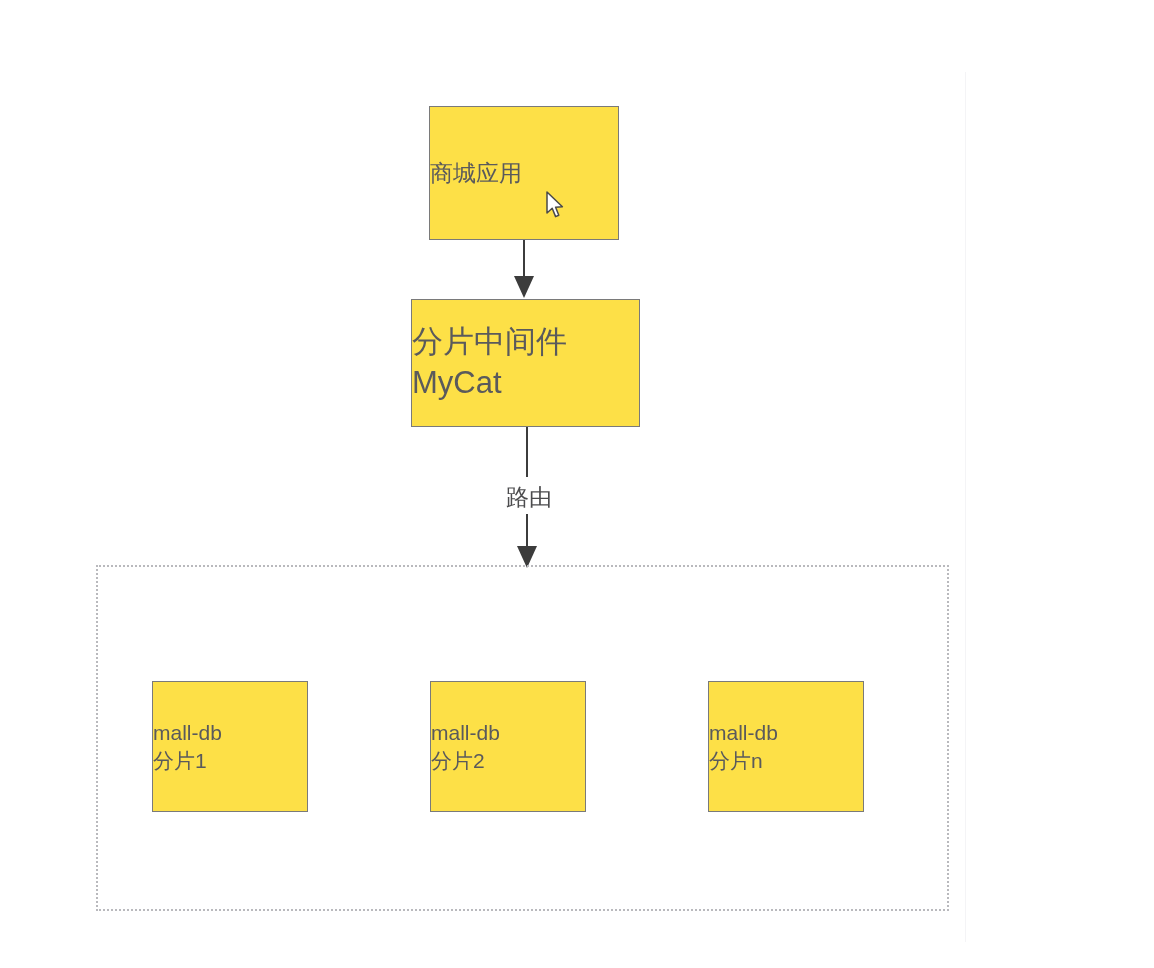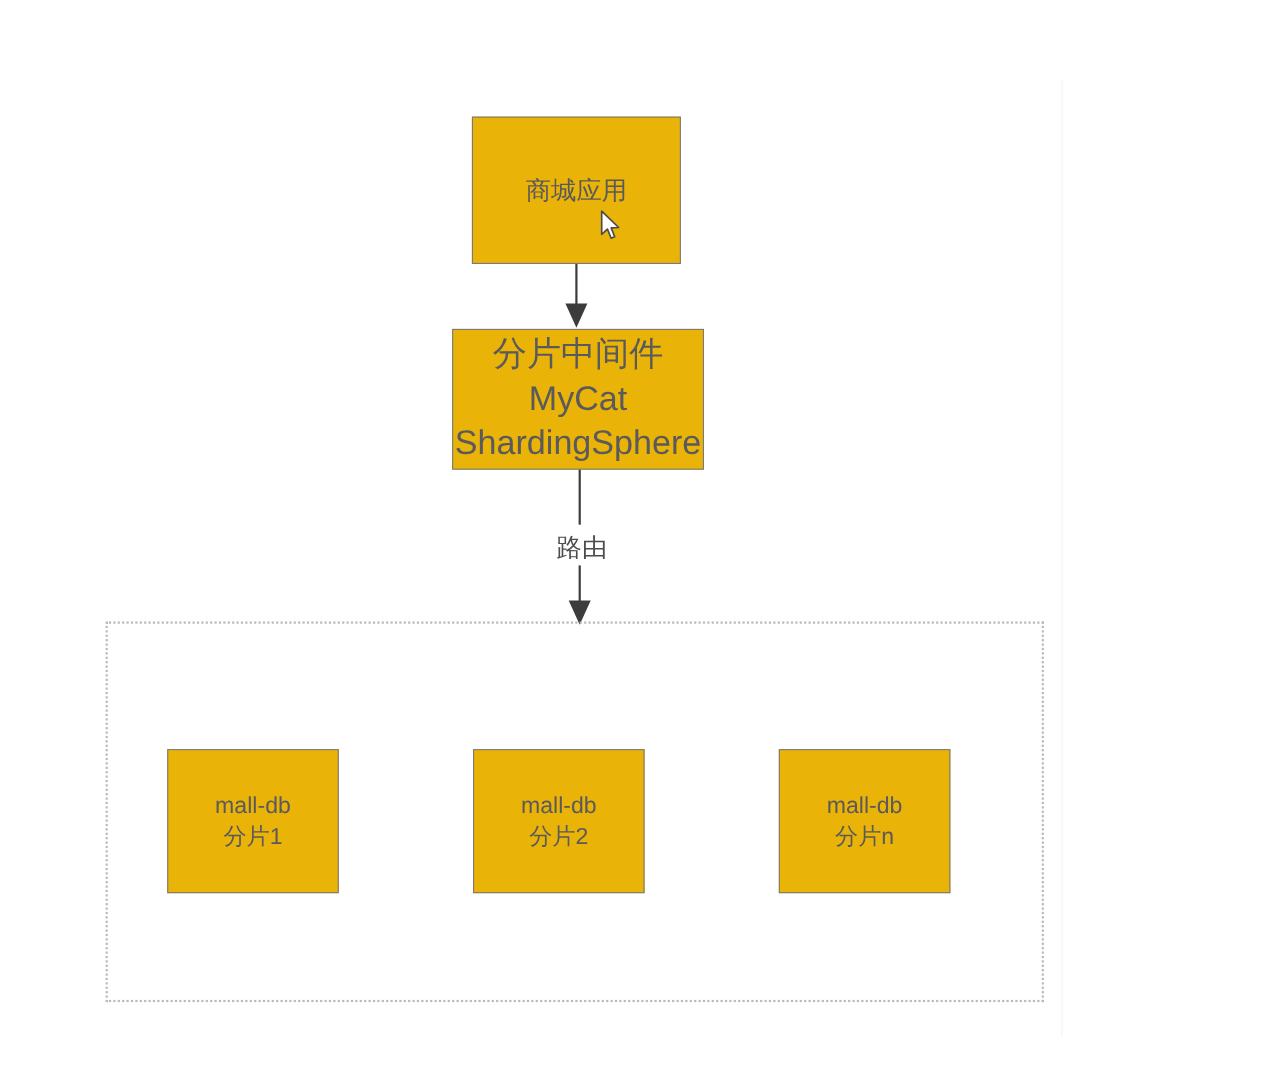--- a/index.html
+++ b/index.html
@@ -26,24 +26,24 @@
     width: 1px;
     height: 870px;
     background: #f4f4f6;
   }
 
   
   .node {
     position: absolute;
     box-sizing: border-box;
     border: 1.6px solid #7a7a7a;
-    background: #eab308;
+    background: #fde047;
     display: flex;
     flex-direction: column;
-    align-items: center;
+    align-items: flex-start;
     justify-content: center;
     color: #5a5a5c;
     line-height: 1.32;
     text-align: center;
     white-space: nowrap;
   }
   .node .line {
     display: block;
   }
 
@@ -161,21 +161,20 @@
   </div>
 
   <div class="connector" id="conn-app-middleware">
     <div class="conn-line"></div>
     <div class="conn-head"></div>
   </div>
 
   <div class="node" id="node-middleware">
     <span class="line">分片中间件</span>
     <span class="line">MyCat</span>
-    <span class="line">ShardingSphere</span>
   </div>
 
   <div class="connector" id="conn-middleware-group">
     <div class="conn-line seg-a"></div>
     <div class="conn-line seg-b"></div>
     <div class="conn-head"></div>
   </div>
   <div class="edge-label" id="label-route">路由</div>
 
   <div class="group-box"></div>

